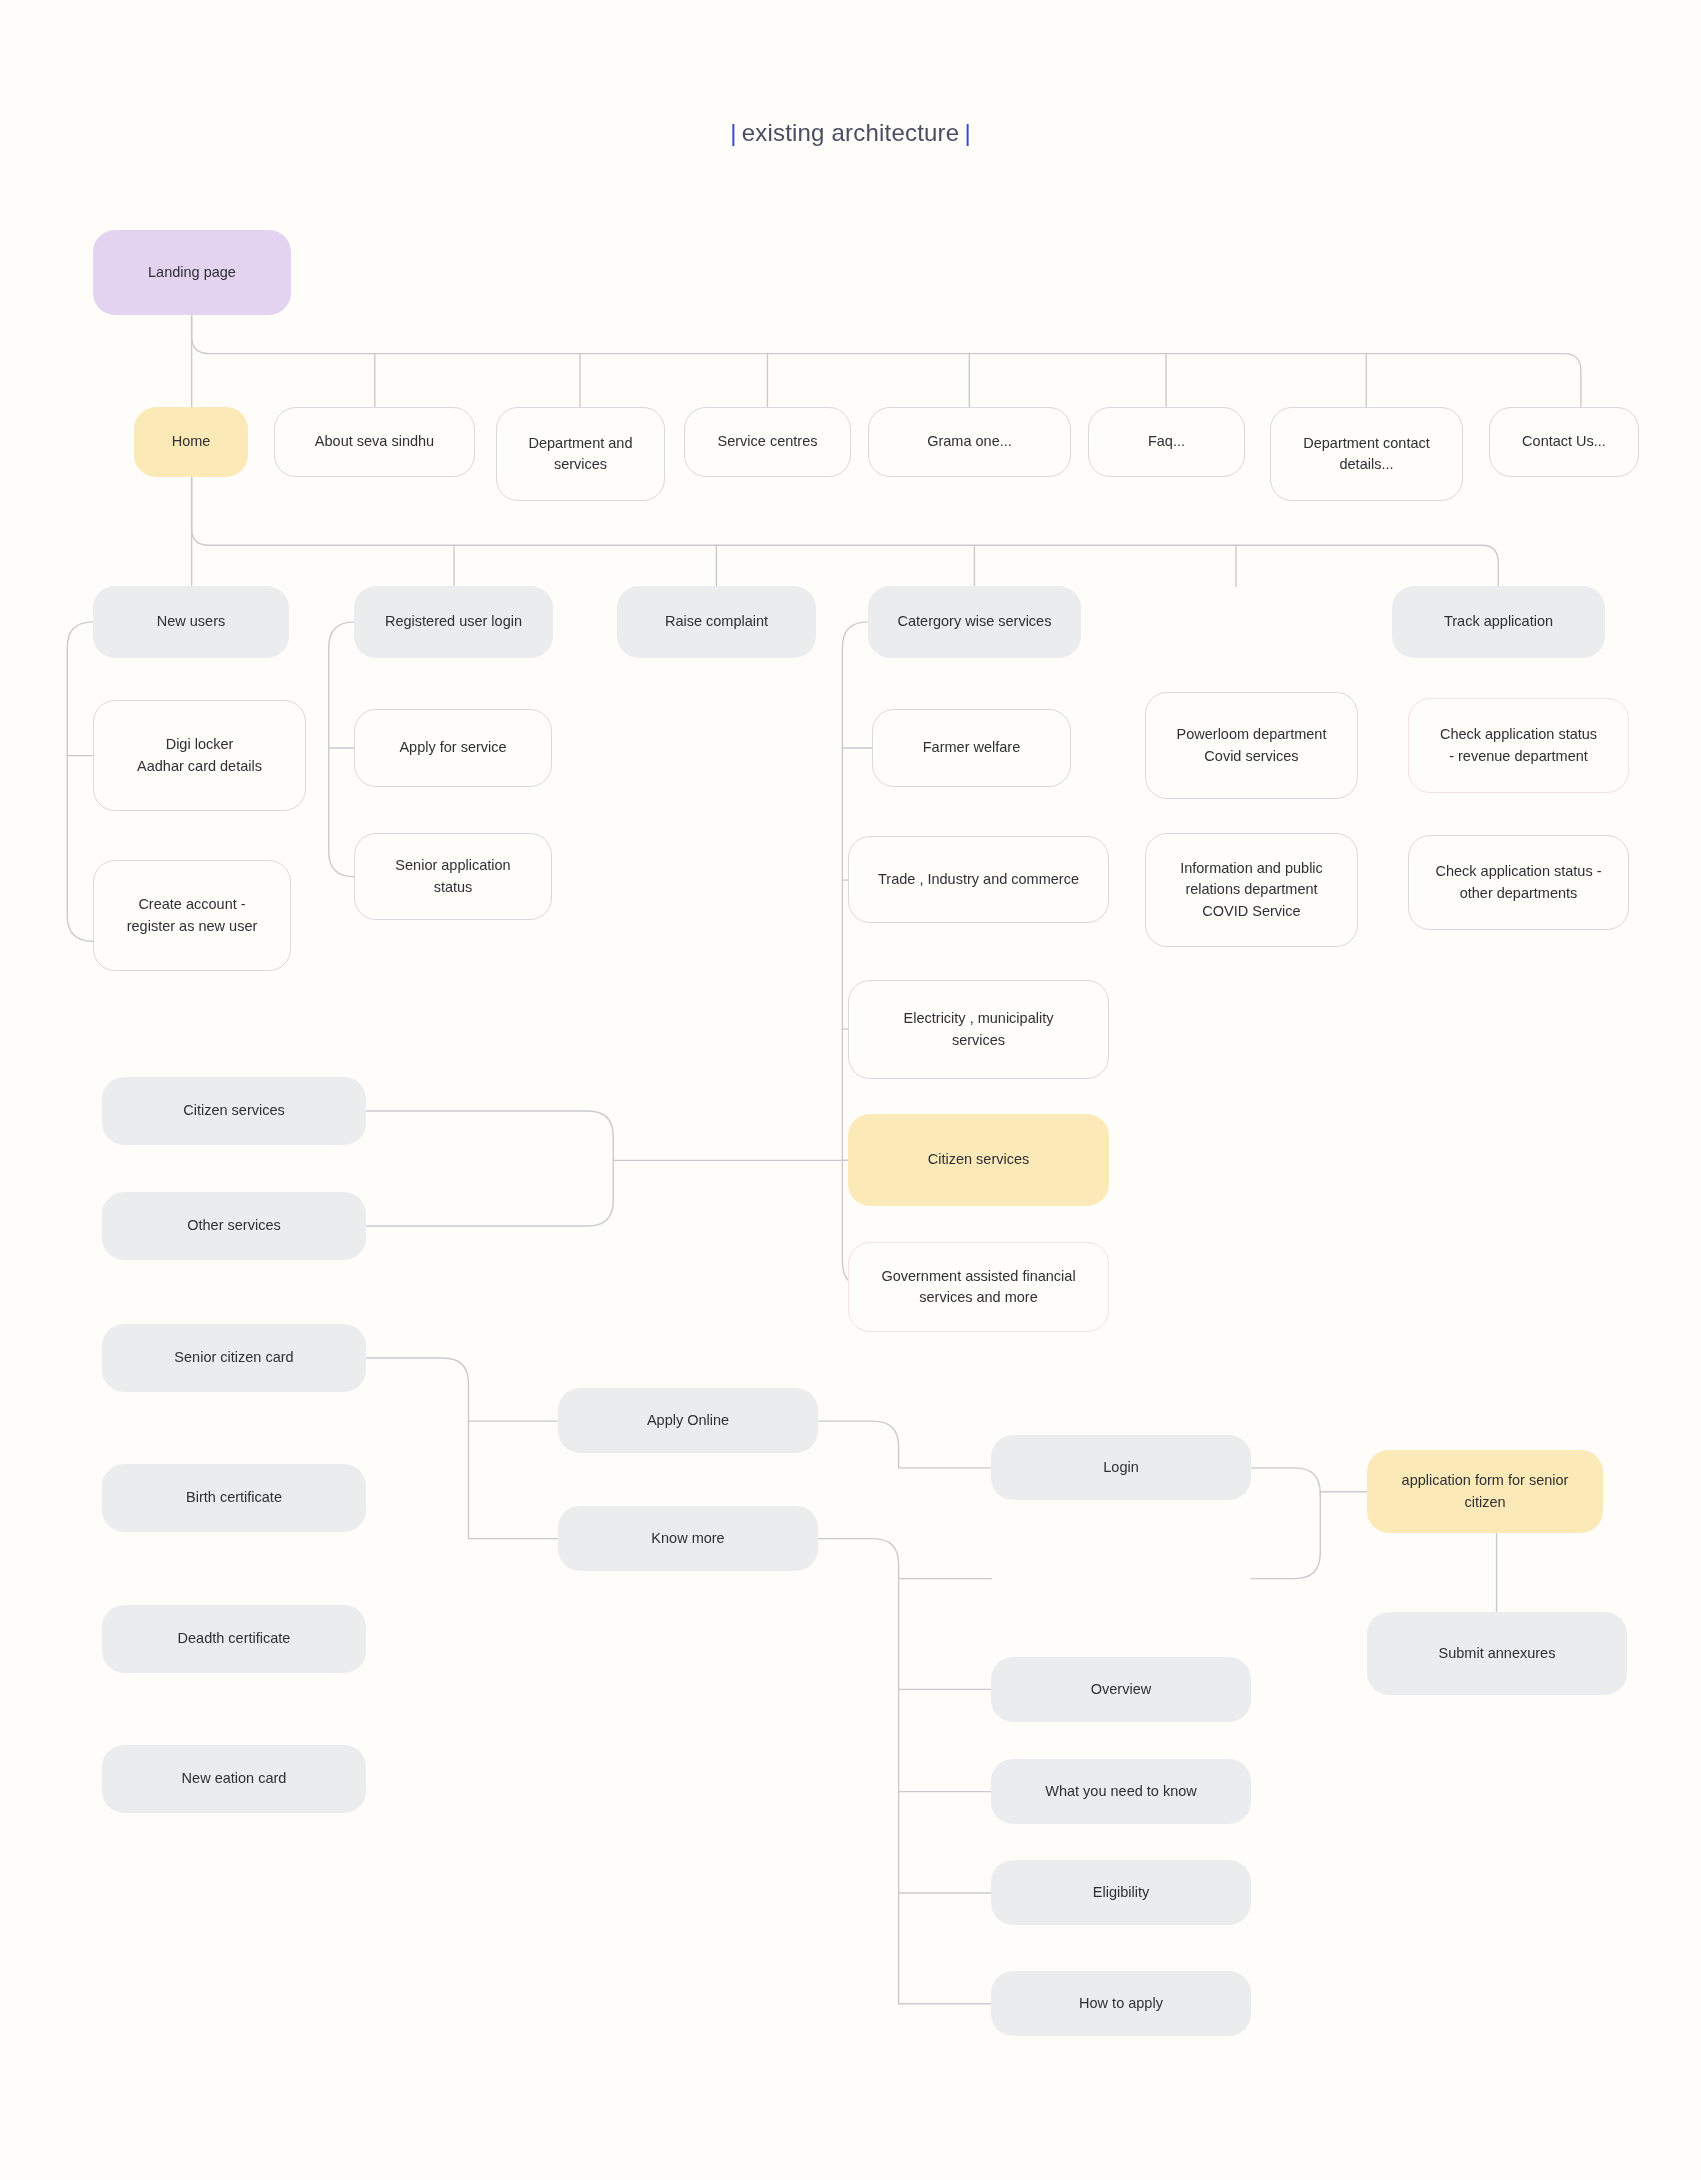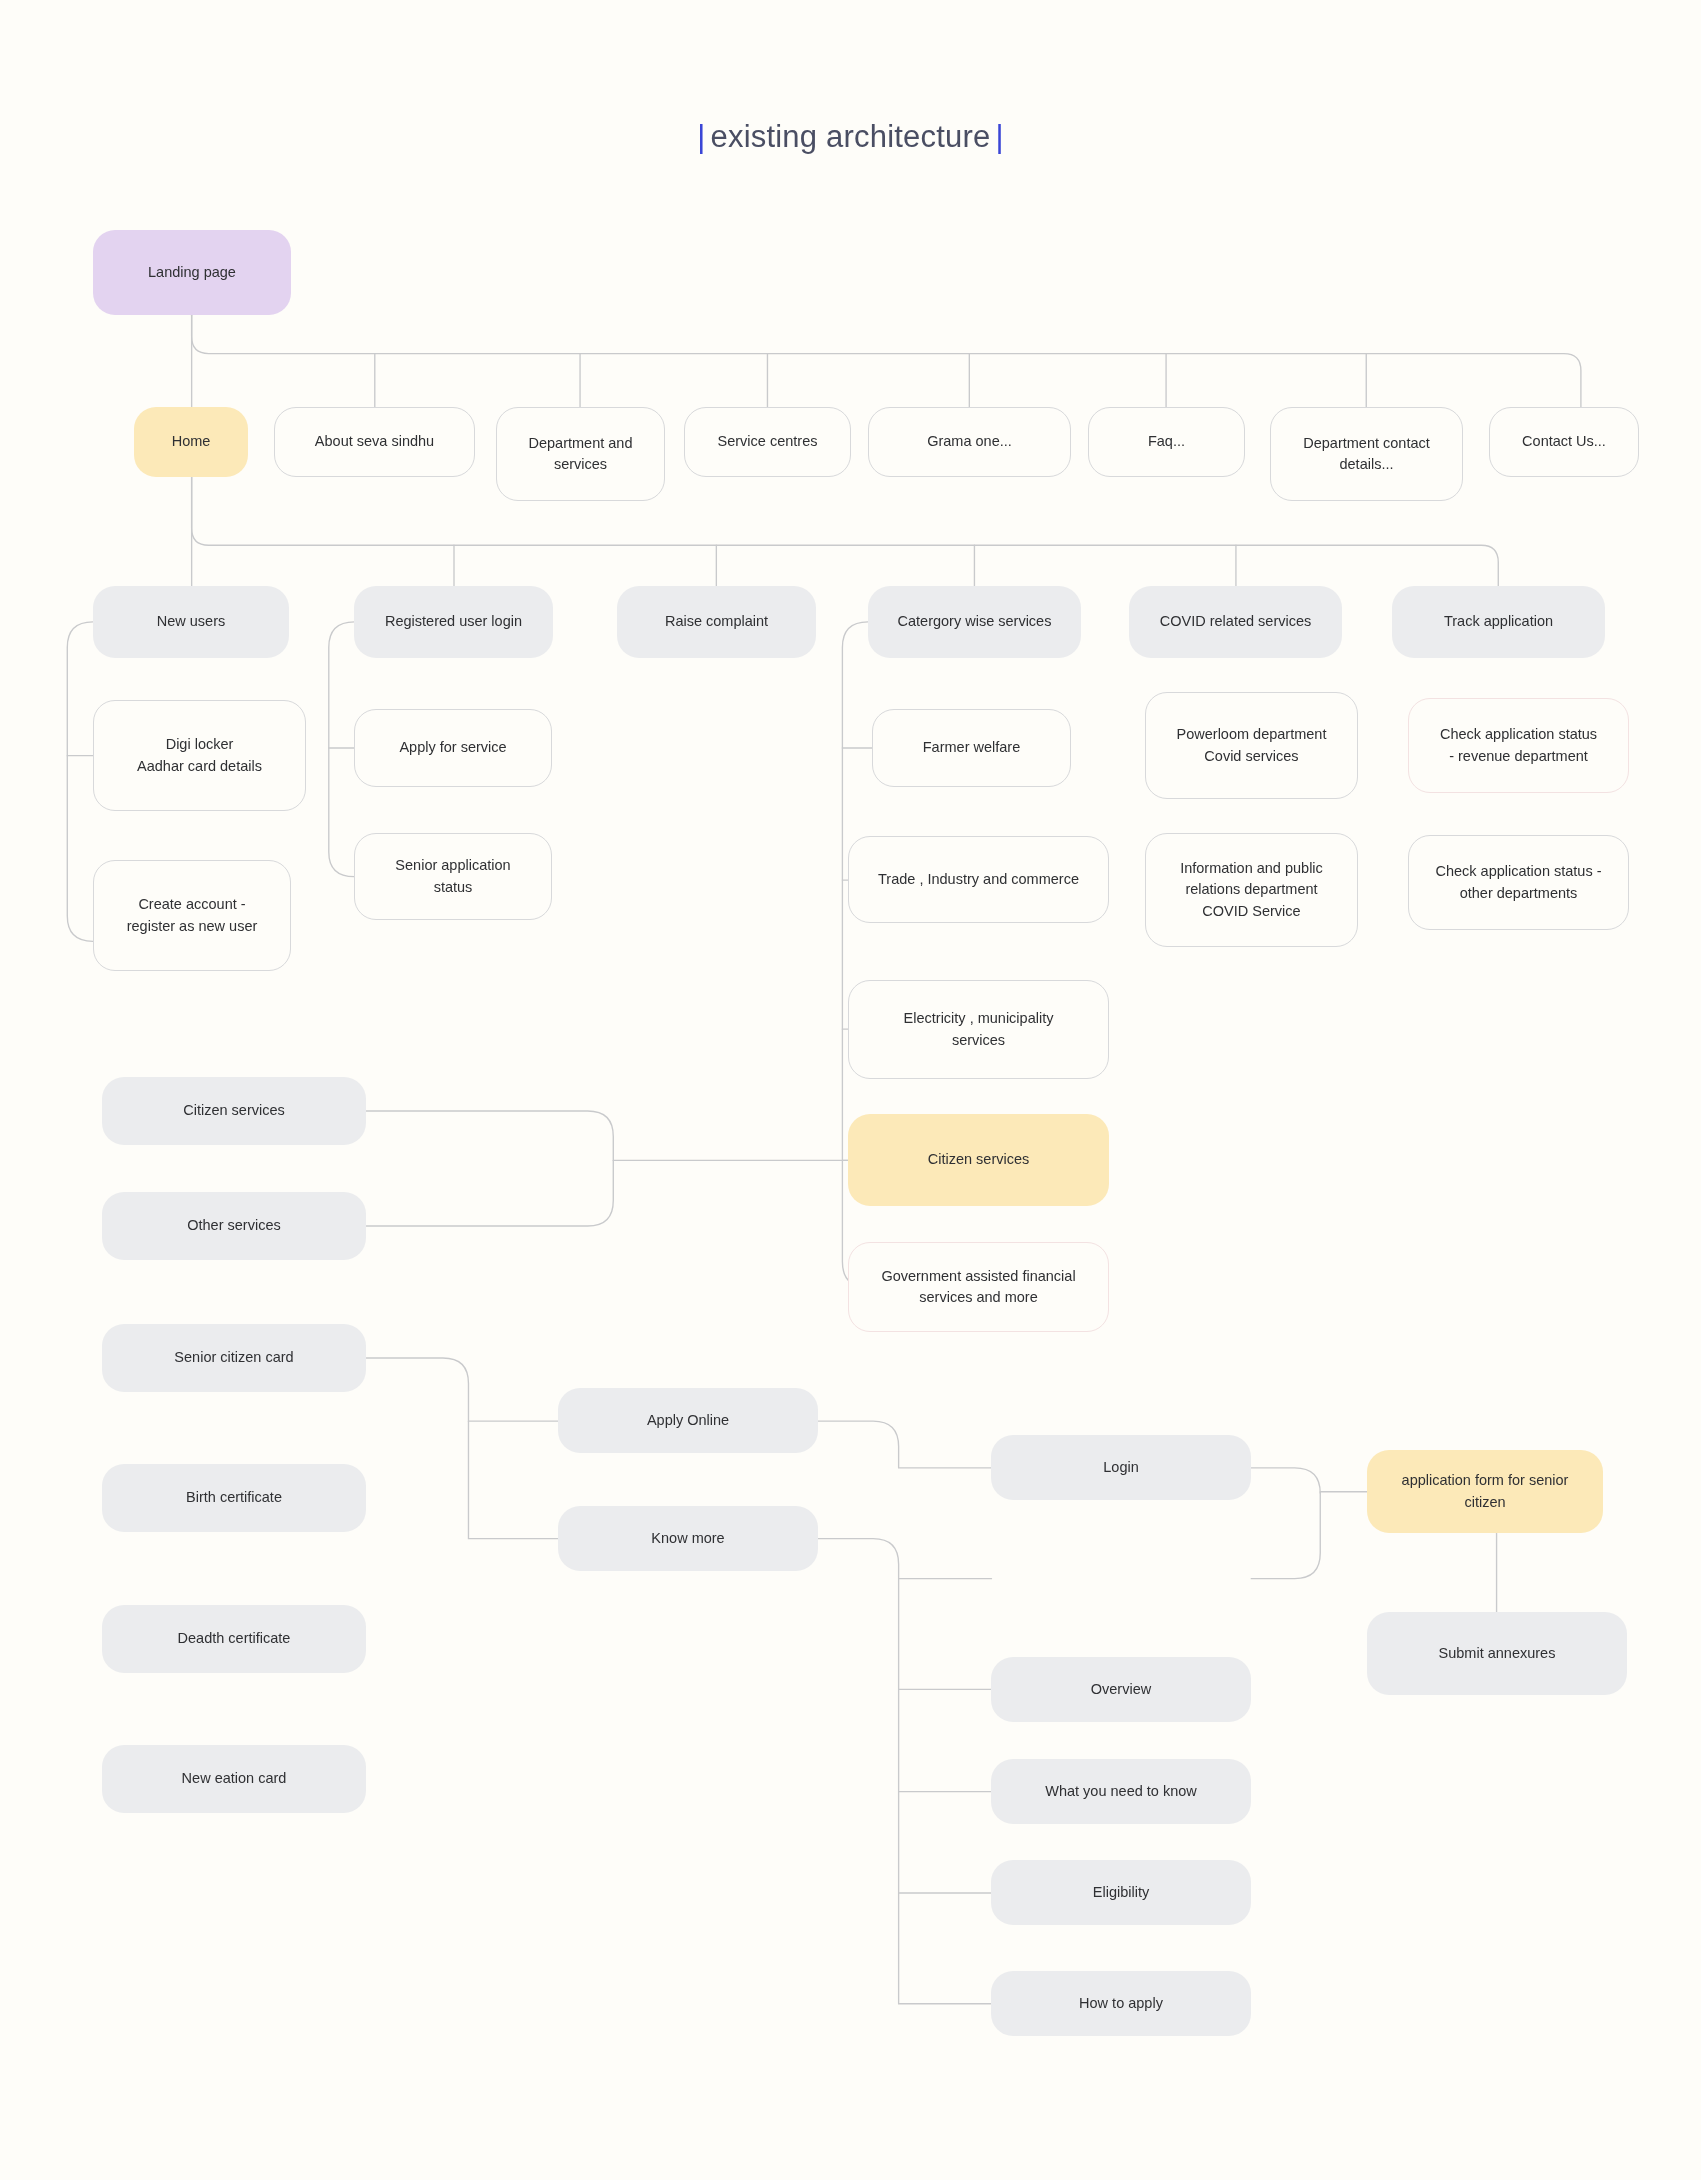--- a/index.html
+++ b/index.html
@@ -21,21 +21,21 @@
     width: 1701px;
     height: 2181px;
     pointer-events: none;
   }
   .title {
     position: absolute;
     left: 0;
     top: 119px;
     width: 1701px;
     text-align: center;
-    font-size: 31px;
+    font-size: 24px;
     letter-spacing: 0.2px;
     color: #4A4E63;
     white-space: nowrap;
   }
   .title .bar {
     color: #3B46D6;
     font-weight: 400;
     padding: 0 5.1px;
   }
   .node {
@@ -126,21 +126,20 @@
     <div class="node outline" style="left: 684px; top: 407px; width: 167px; height: 70px; text-align: right;">Service centres</div>
     <div class="node outline" style="left: 868px; top: 407px; width: 203px; height: 70px;">Grama one...</div>
     <div class="node outline" style="left: 1088px; top: 407px; width: 157px; height: 70px;">Faq...</div>
     <div class="node outline" style="left: 1270px; top: 407px; width: 193px; height: 94px;">Department contact
 details...</div>
     <div class="node outline" style="left: 1489px; top: 407px; width: 150px; height: 70px;">Contact Us...</div>
     <div class="node grey" style="left: 93px; top: 586px; width: 196px; height: 72px;">New users</div>
     <div class="node grey" style="left: 354px; top: 586px; width: 199px; height: 72px;">Registered user login</div>
     <div class="node grey" style="left: 617px; top: 586px; width: 199px; height: 72px;">Raise complaint</div>
     <div class="node grey" style="left: 868px; top: 586px; width: 213px; height: 72px;">Catergory wise services</div>
-    <div class="node grey" style="left: 1129px; top: 586px; width: 213px; height: 72px;">COVID related services</div>
     <div class="node grey" style="left: 1392px; top: 586px; width: 213px; height: 72px;">Track application</div>
     <div class="node outline" style="left: 93px; top: 700px; width: 213px; height: 111px;">Digi locker
 Aadhar card details</div>
     <div class="node outline" style="left: 93px; top: 860px; width: 198px; height: 111px;">Create account -
 register as new user</div>
     <div class="node outline" style="left: 354px; top: 709px; width: 198px; height: 78px;">Apply for service</div>
     <div class="node outline" style="left: 354px; top: 833px; width: 198px; height: 87px;">Senior application
 status</div>
     <div class="node outline" style="left: 872px; top: 709px; width: 199px; height: 78px;">Farmer welfare</div>
     <div class="node outline" style="left: 848px; top: 836px; width: 261px; height: 87px;">Trade , Industry and commerce</div>

